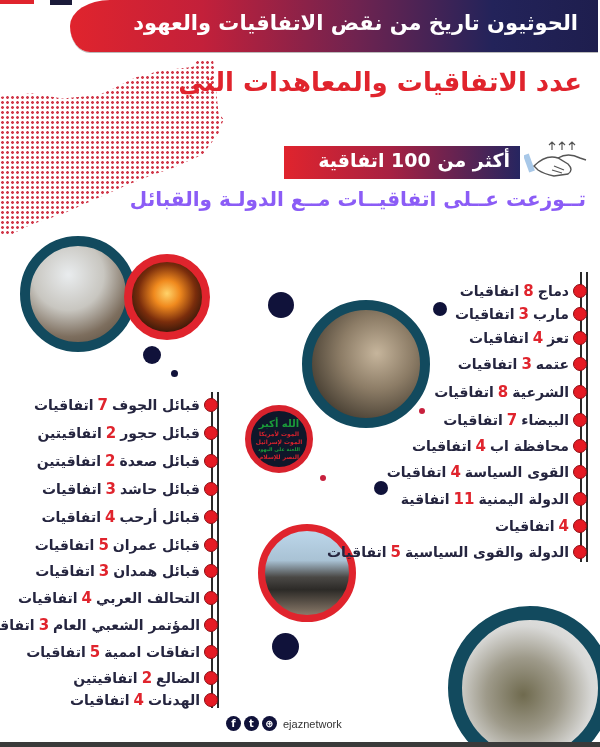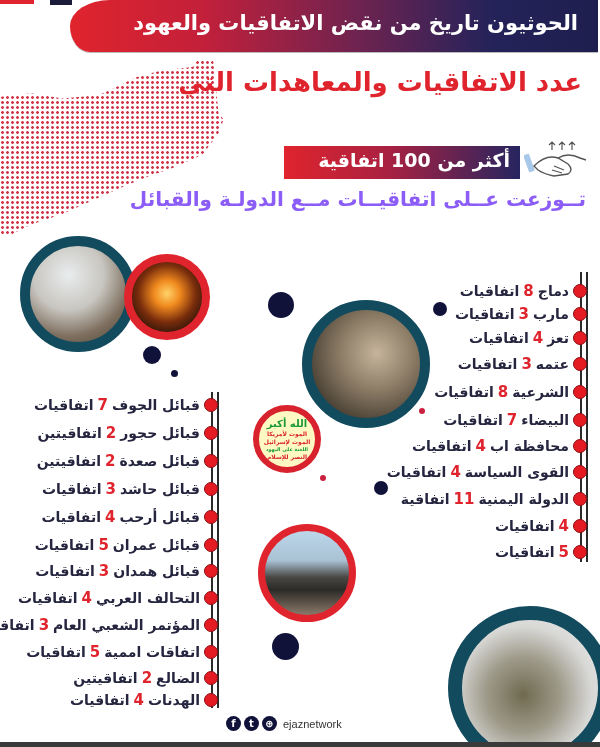--- a/index.html
+++ b/index.html
@@ -64,22 +64,22 @@
     .ph4 { left: 258px; top: 524px; width: 98px; height: 98px; border: 7px solid #e0242d;
       background: linear-gradient(180deg, #bcd6ea 0%, #a9c2d4 35%, #4a4845 55%, #2c2a27 70%, #8a7a6a 100%); }
     .ph5 { left: 448px; top: 606px; width: 164px; height: 164px; border: 14px solid #124a5e;
       background: radial-gradient(circle at 45% 55%, #6f6a4e 0%, #9e9a8a 35%, #d8d8d6 65%, #efefef 100%); }
 
     .dot { border-radius: 50%; background: #10123a; }
     .dot.red { background: #c8203d; }
 
     
     .slogan {
-      left: 253px; top: 405px; width: 68px; height: 68px; border-radius: 50%;
-      border: 6px solid #d8222d; background: #fef9c3;
+      left: 245px; top: 405px; width: 68px; height: 68px; border-radius: 50%;
+      border: 6px solid #d8222d; background: #0f172a;
       display: flex; flex-direction: column; align-items: center; justify-content: center;
     }
     .slogan .g { color: #1a9a3a; font-size: 10px; font-weight: bold; line-height: 12px; }
     .slogan .r { color: #d8222d; font-size: 6px; font-weight: bold; line-height: 8px; }
 
     
     .rail { width: 8px; border-left: 2px solid #2a2a2a; border-right: 2px solid #2a2a2a; }
     .list { direction: rtl; }
     .item { position: absolute; display: flex; align-items: center; white-space: nowrap; direction: rtl; }
     .item .node { width: 14px; height: 14px; border-radius: 50%; background: #e51b24; border: 1.5px solid #8e0c12; flex: none; }
@@ -204,20 +204,21 @@
     <span class="num">11</span>
     <span class="unit">اتفاقية</span>
   </div>
   <div class="item" style="right:13px;top:517px;">
     <span class="node"></span>
     <span class="num">4</span>
     <span class="unit">اتفاقيات</span>
   </div>
   <div class="item" style="right:13px;top:543px;">
     <span class="node"></span>
+    <span class="label">الدولة والقوى السياسية</span>
     <span class="num">5</span>
     <span class="unit">اتفاقيات</span>
   </div>
 </div>
 
 <div class="abs rail" style="left:211px;top:392px;height:316px;"></div>
 <div class="list">
   <div class="item" style="right:382px;top:396px;">
     <span class="node"></span>
     <span class="label">قبائل الجوف</span>

